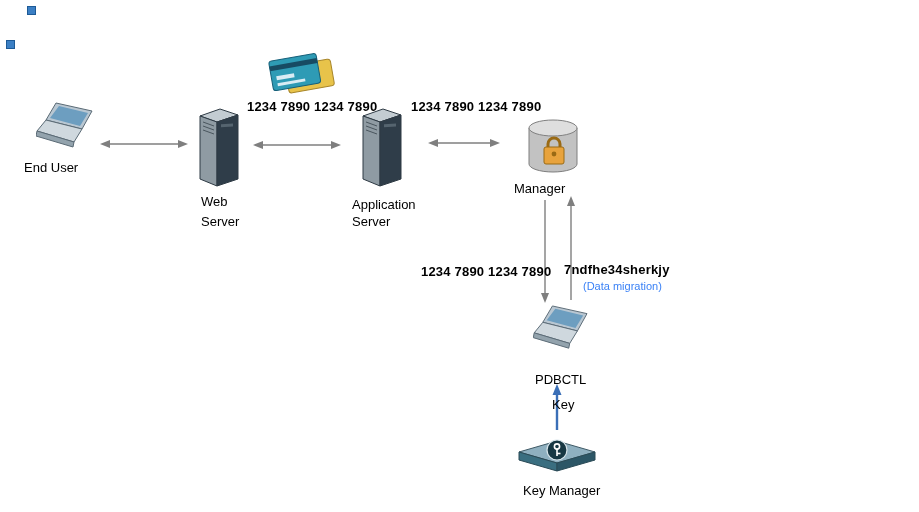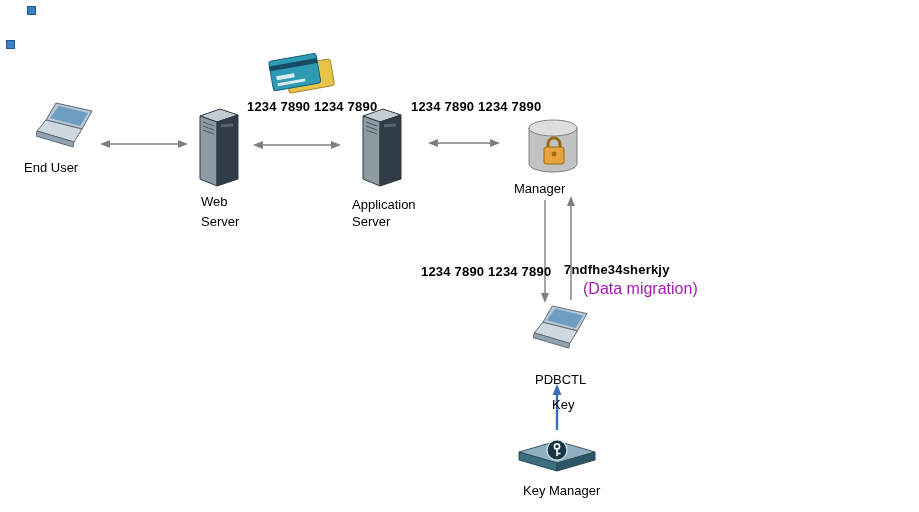--- a/index.html
+++ b/index.html
@@ -3,21 +3,21 @@
 <meta charset="utf-8">
 <style>
   html,body{margin:0;padding:0;background:#fff;}
   .canvas{
     position:relative;width:919px;height:512px;background:#ffffff;overflow:hidden;
     font-family:"Liberation Sans", sans-serif;color:#000;
   }
   .node{position:absolute;}
   .lbl{position:absolute;font-size:13px;font-weight:normal;color:#000;white-space:nowrap;}
   .num{position:absolute;font-size:13px;font-weight:bold;color:#000;white-space:nowrap;letter-spacing:0.2px;}
-  .note{position:absolute;font-size:16px;font-weight:normal;color:#a21caf;white-space:nowrap;}
+  .note{position:absolute;font-size:11px;font-weight:normal;color:#3b82f6;white-space:nowrap;}
   .edge{position:absolute;overflow:visible;}
   .al{stroke:#7f7f7f;stroke-width:1.4px;}
   .ah{fill:#7f7f7f;}
   .kl{stroke:#3a6fb7;stroke-width:2.4px;}
   .kh{fill:#3a6fb7;}
   .sq{position:absolute;width:7px;height:7px;background:#3b7fc4;border:1px solid #1d5a96;}
 </style>
 </head>
 <body>
 

